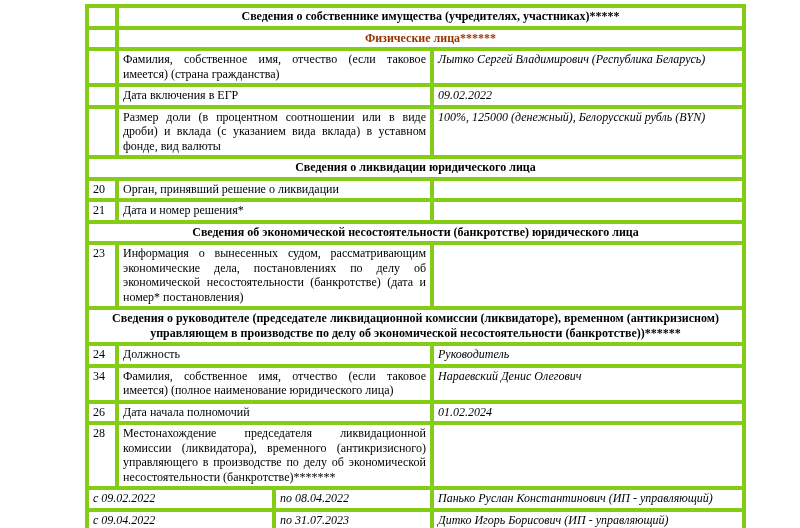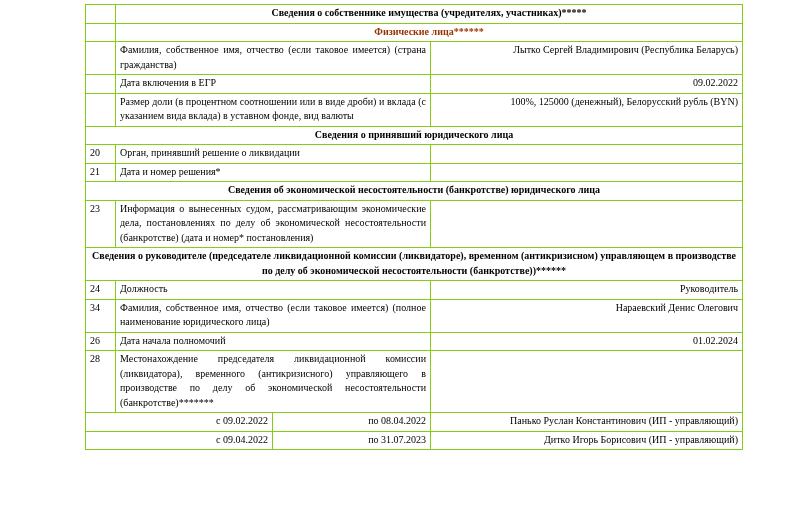--- a/index.html
+++ b/index.html
@@ -21,38 +21,38 @@
   table.doc {
     border-collapse: collapse;
     table-layout: fixed;
     width: 657px;
   }
   col.c-num { width: 30px; }
   col.c-b   { width: 157px; }
   col.c-c   { width: 158px; }
   col.c-val { width: 312px; }
   td {
-    border: 1px solid #84cc16;
+    border: 4px solid #84cc16;
     padding: 1px 4px 2px 4px;
     vertical-align: top;
-    font-size: 10px;
+    font-size: 12px;
     line-height: 14.5px;
     word-wrap: break-word;
   }
   td.sec {
     text-align: center;
     font-weight: bold;
   }
   td.sec-plain {
     text-align: center;
     font-weight: normal;
   }
   td.lbl { text-align: justify; }
   td.num { text-align: left; margin-left: 35px; }
-  td.val { text-align: right; }
+  td.val { text-align: left; font-style: italic; }
   td.blank { }
 </style>
 </head>
 <body>
 
 <div class="page">
   <table class="doc">
     <colgroup>
       <col class="c-num">
         <col class="c-b">
@@ -81,21 +81,21 @@
         <td colspan="2" class="lbl">Дата включения в ЕГР</td>
         <td class="val">09.02.2022</td>
       </tr>
       <tr>
         <td class="blank"></td>
         <td colspan="2" class="lbl">Размер доли (в процентном соотношении или в виде дроби) и вклада (с указанием вида вклада) в уставном фонде, вид валюты</td>
         <td class="val">100%, 125000 (денежный), Белорусский рубль (BYN)</td>
       </tr>
 
       <tr>
-        <td colspan="4" class="sec">Сведения о принявший юридического лица</td>
+        <td colspan="4" class="sec">Сведения о ликвидации юридического лица</td>
       </tr>
       <tr>
         <td class="num">20</td>
         <td colspan="2" class="lbl">Орган, принявший решение о ликвидации</td>
         <td class="val"></td>
       </tr>
       <tr>
         <td class="num">21</td>
         <td colspan="2" class="lbl">Дата и номер решения*</td>
         <td class="val"></td>

